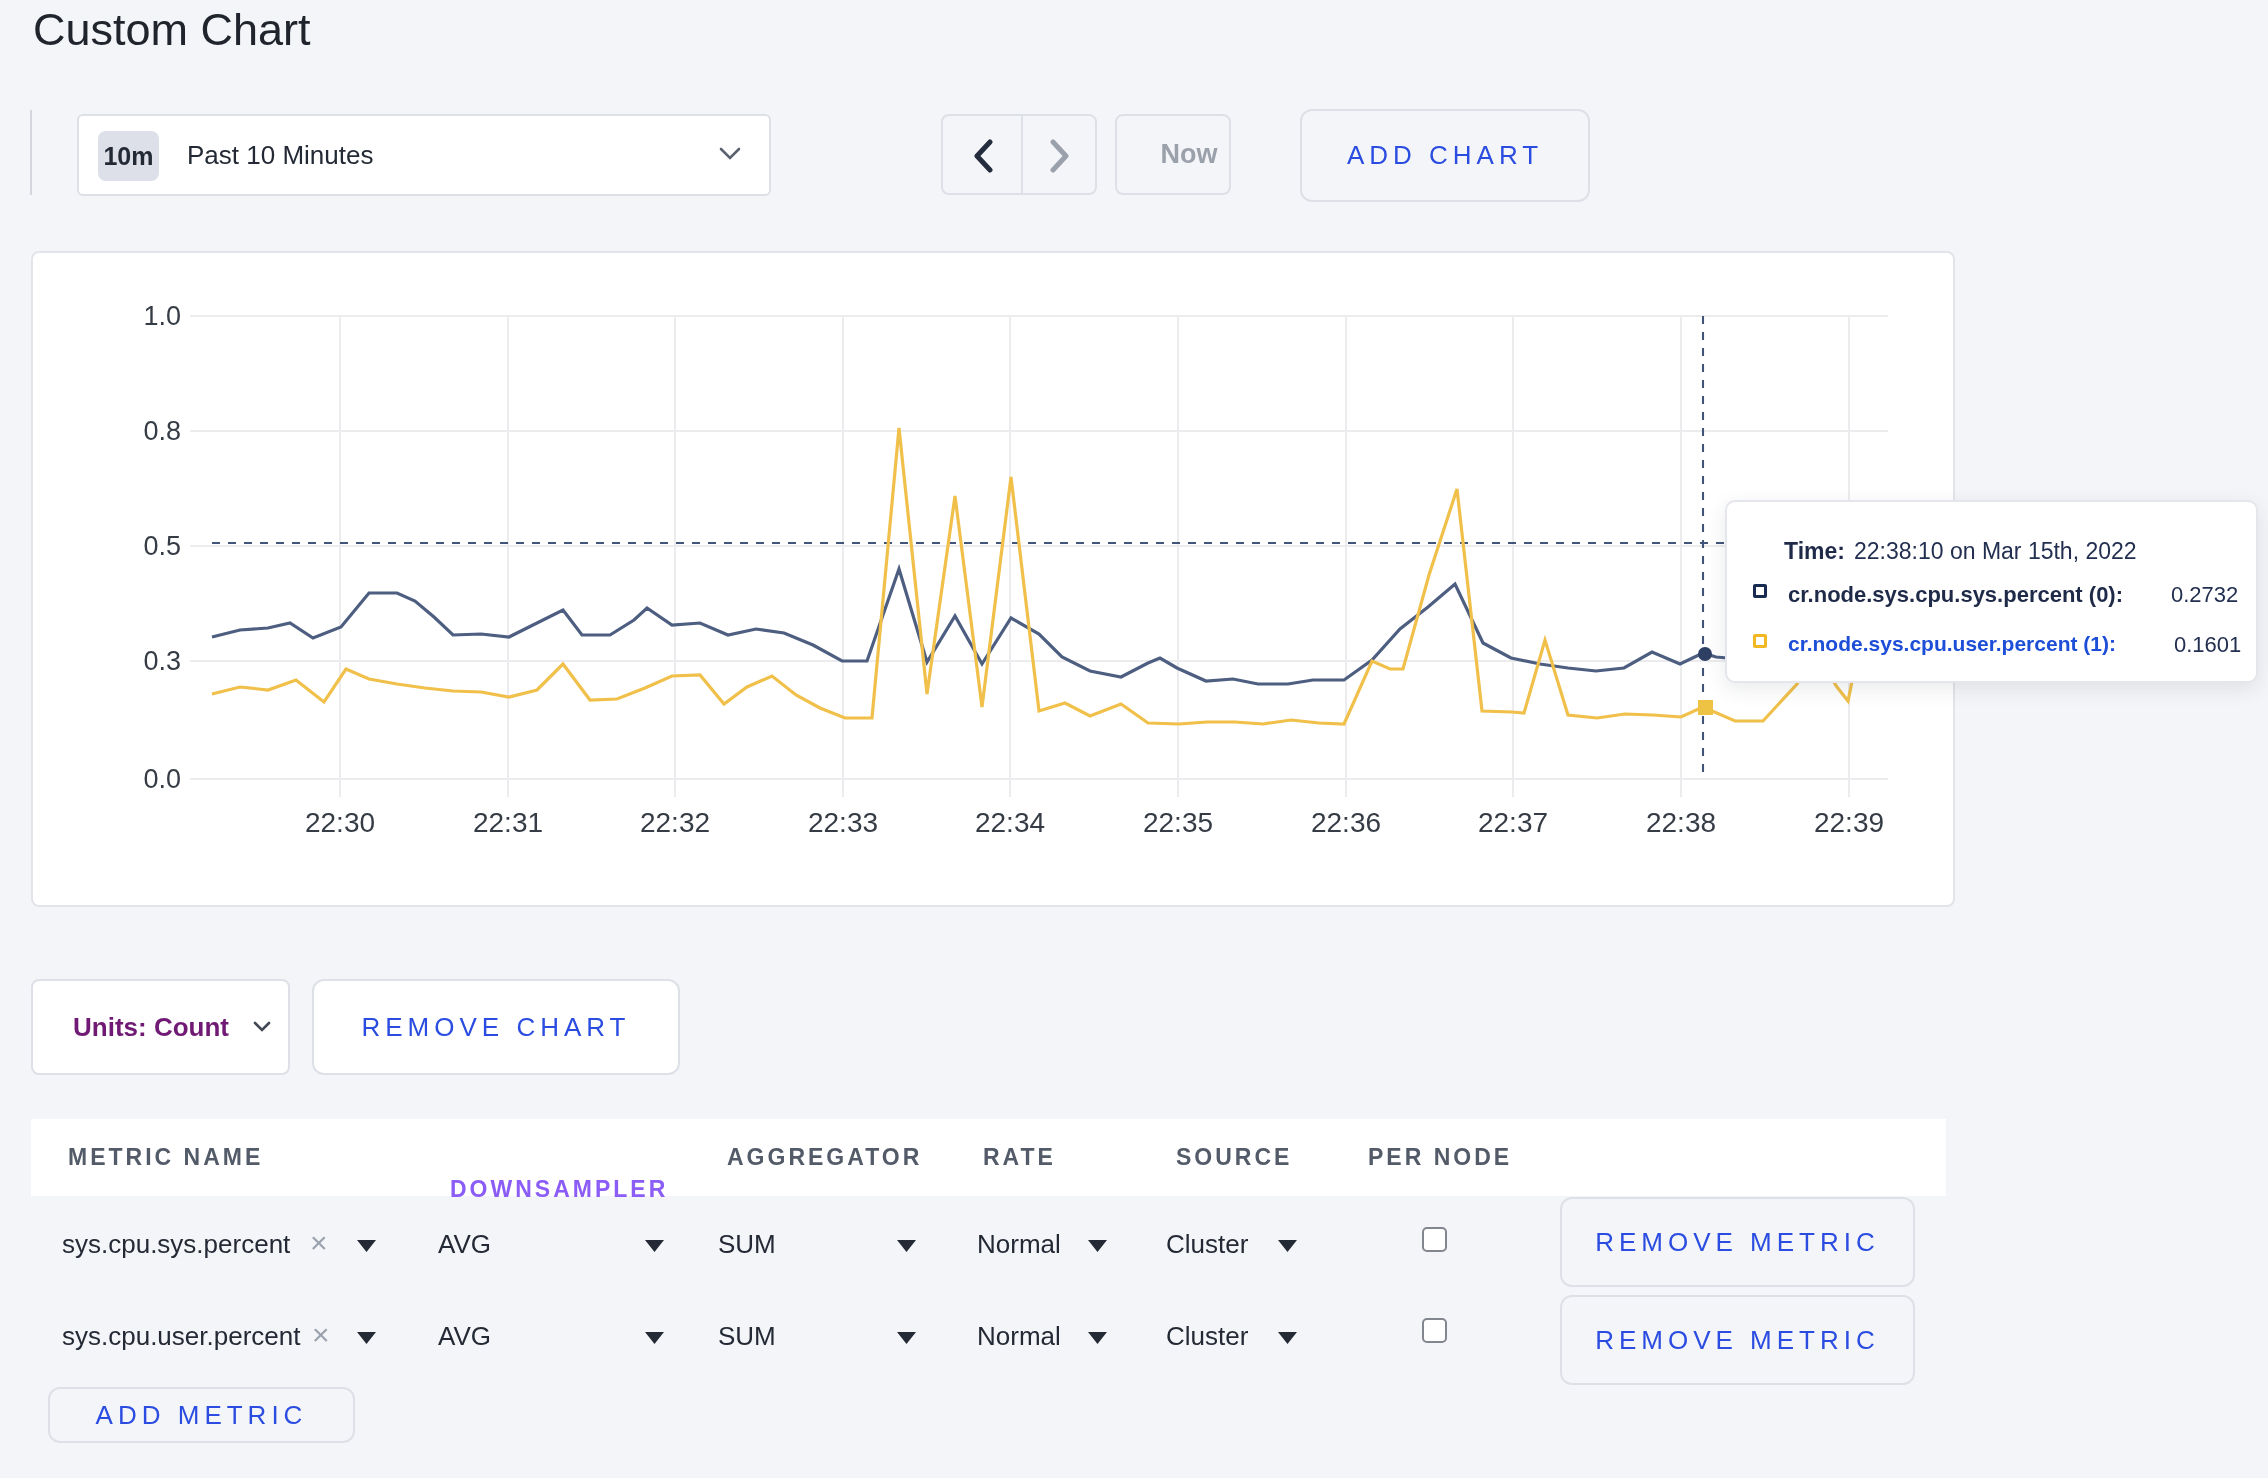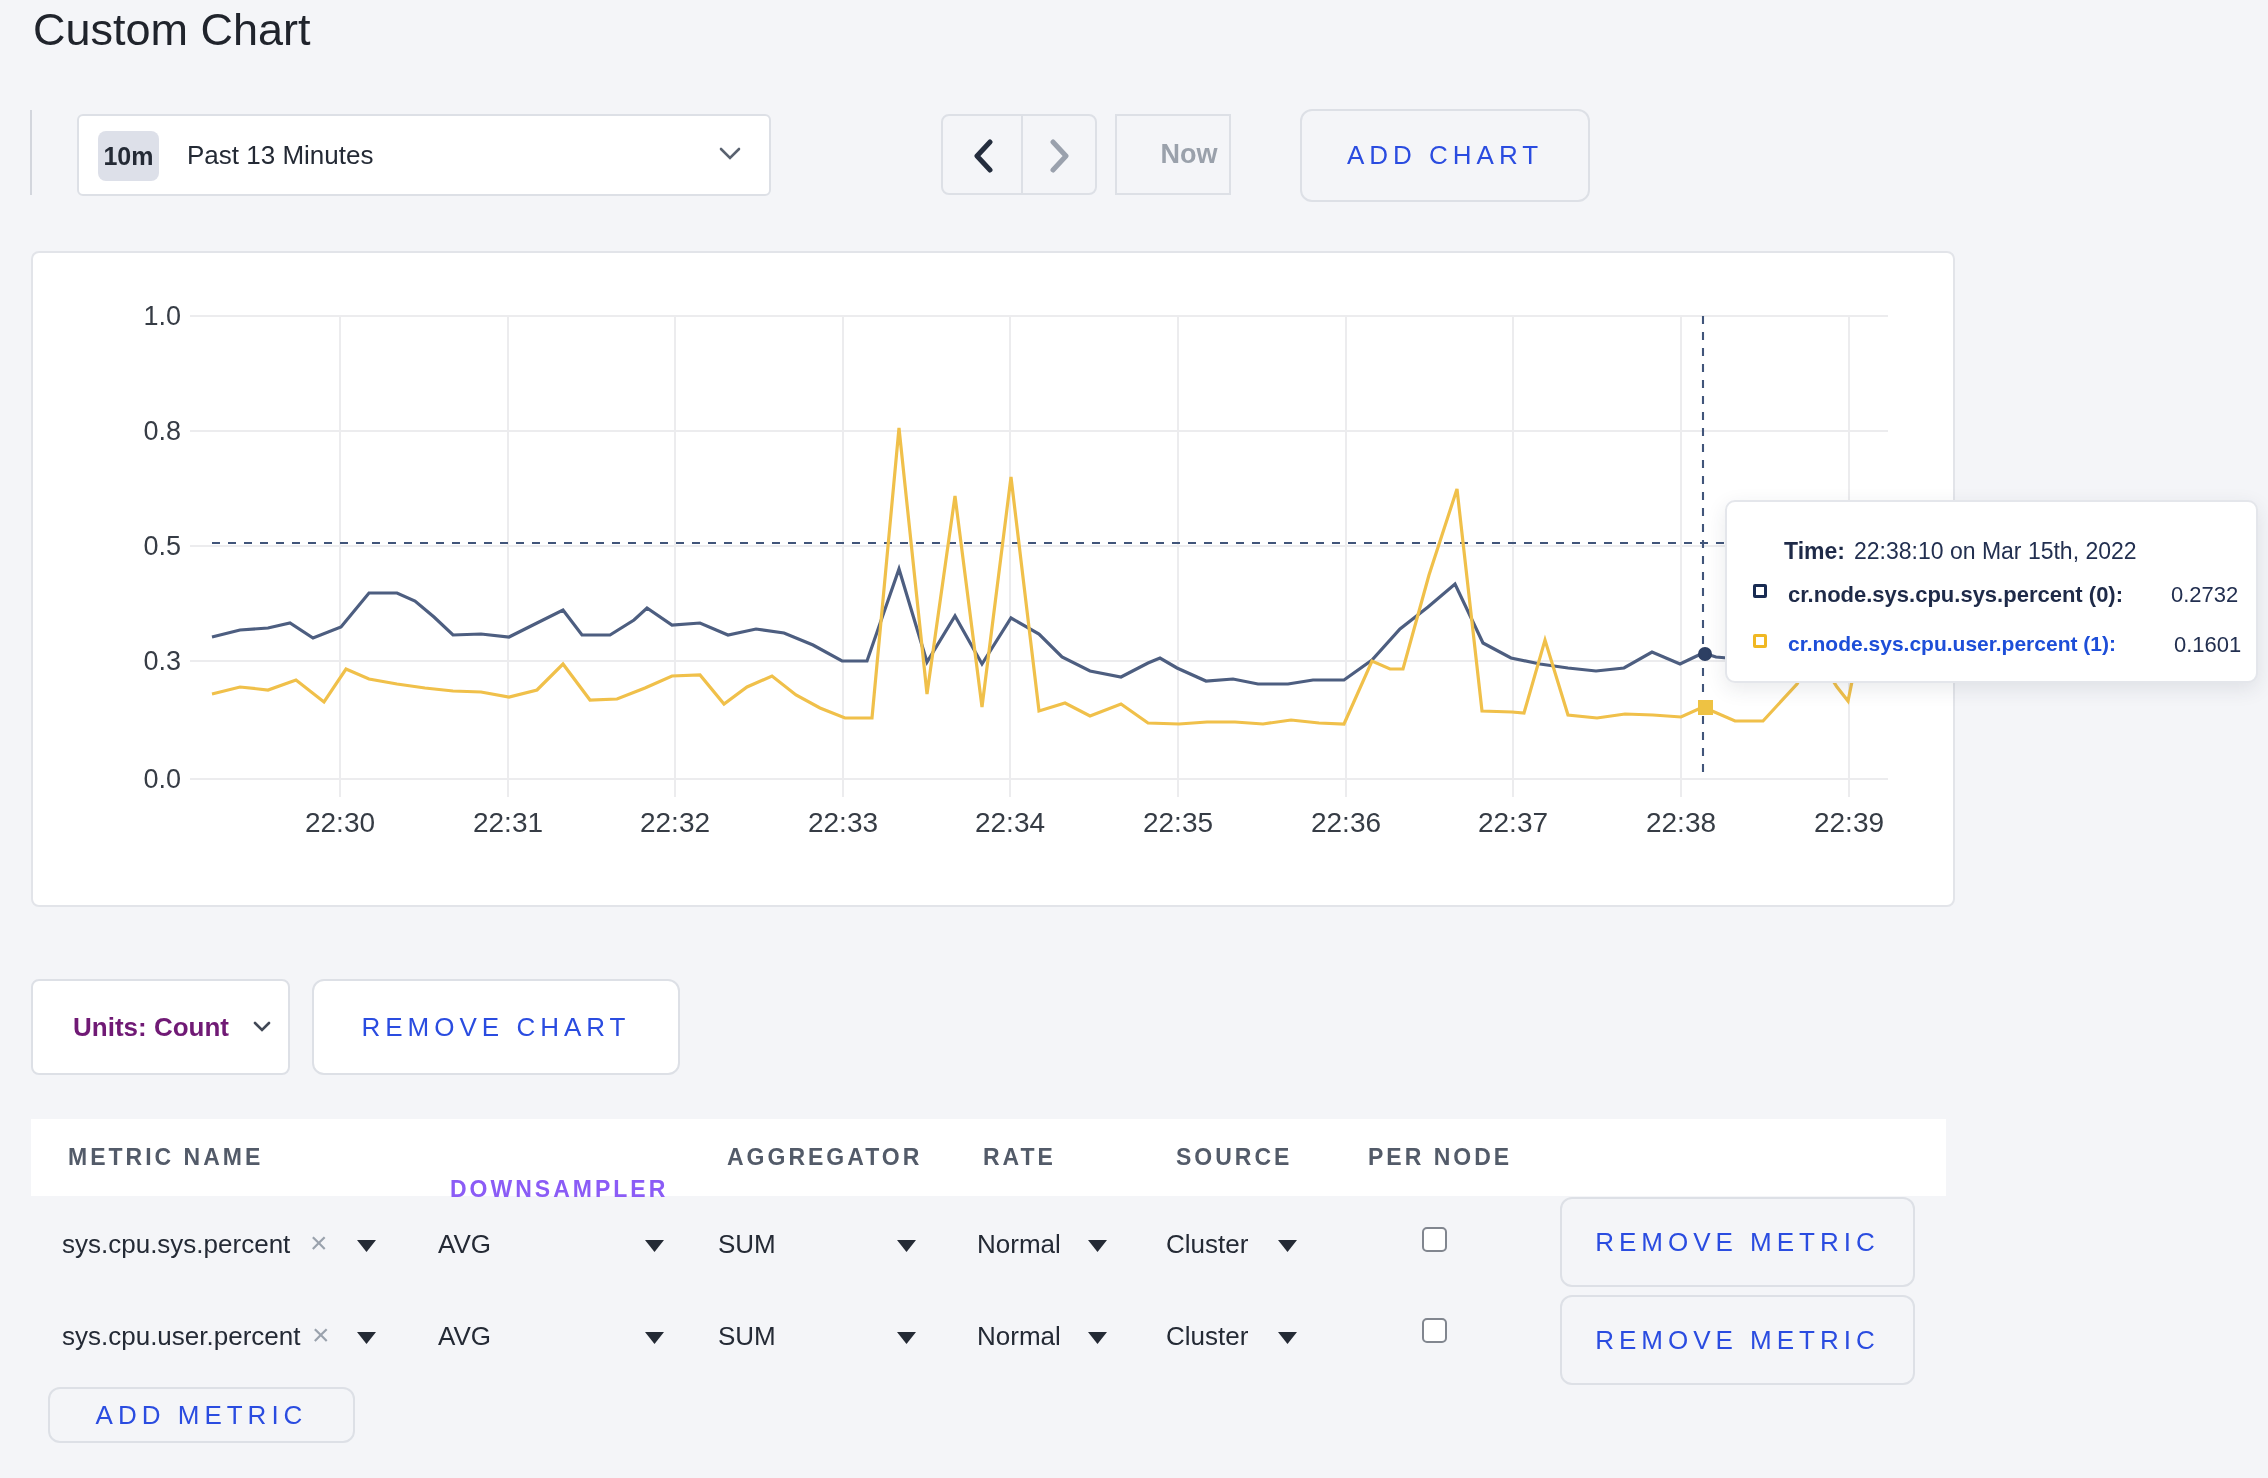--- a/index.html
+++ b/index.html
@@ -10,37 +10,37 @@
 </style>
 </head>
 <body>
 
 <div class="abs" style="left:33px; top:4px; font-size:45px; color:#20242c;">Custom Chart</div>
 
 <div class="abs" style="left:30px; top:110px; width:2px; height:85px; background:#d3d6dd;"></div>
 
 <div class="abs" style="left:77px; top:114px; width:694px; height:82px; background:#fff; border:2px solid #dde0e6; border-radius:6px;">
   <div class="abs" style="left:19px; top:15px; width:61px; height:50px; background:#dde0e9; border-radius:8px; display:flex; align-items:center; justify-content:center; font-size:25px; font-weight:bold; color:#242a35;">10m</div>
-  <div class="abs" style="left:108px; top:0; height:78px; display:flex; align-items:center; font-size:26px; font-weight:500; color:#242a35;">Past 13 Minutes</div>
+  <div class="abs" style="left:108px; top:0; height:78px; display:flex; align-items:center; font-size:26px; font-weight:500; color:#242a35;">Past 10 Minutes</div>
   <svg class="abs" style="right:28px; top:31px;" width="22" height="14" viewBox="0 0 22 14">
       <path d="M2 2 L11 11 L20 2" fill="none" stroke="#5a6270" stroke-width="2.6" stroke-linecap="round"></path>
     </svg>
 </div>
 
 <div class="abs" style="left:941px; top:114px; width:156px; height:81px; background:#f4f5f8; border:2px solid #dde0e6; border-radius:8px;">
   <div class="abs" style="left:78px; top:0; width:2px; height:77px; background:#dde0e6;"></div>
   <svg class="abs" style="left:29px; top:23px;" width="22" height="34" viewBox="0 0 22 34">
       <path d="M18 3 L5 17 L18 31" fill="none" stroke="#242d3d" stroke-width="5" stroke-linecap="round" stroke-linejoin="round"></path>
     </svg>
   <svg class="abs" style="left:106px; top:23px;" width="22" height="34" viewBox="0 0 22 34">
       <path d="M4 3 L17 17 L4 31" fill="none" stroke="#9aa1ad" stroke-width="5" stroke-linecap="round" stroke-linejoin="round"></path>
     </svg>
 </div>
 
-<div class="abs" style="left:1115px; top:114px; width:116px; height:81px; border:2px solid #dde0e6; border-radius:0; display:flex; align-items:center; justify-content:center; font-size:27px; font-weight:600; color:#9aa1ab;padding-left:32px;">Now</div>
+<div class="abs" style="left:1115px; top:114px; width:116px; height:81px; border:2px solid #dde0e6; border-radius:8px; display:flex; align-items:center; justify-content:center; font-size:27px; font-weight:600; color:#9aa1ab;padding-left:32px;">Now</div>
 
 <div class="btn" style="left:1300px; top:109px; width:290px; height:93px;">ADD CHART</div>
 
 <div class="abs" style="left:31px; top:251px; width:1924px; height:656px; background:#fff; border:2px solid #e2e4e9; border-radius:8px;"></div>
 <svg class="abs" style="left:0; top:0;" width="2268" height="1478" viewBox="0 0 2268 1478">
 
   <g stroke="#ececee" stroke-width="2">
     <line x1="190" y1="316" x2="1888" y2="316"></line>
     <line x1="190" y1="431" x2="1888" y2="431"></line>
     <line x1="190" y1="546" x2="1888" y2="546"></line>

